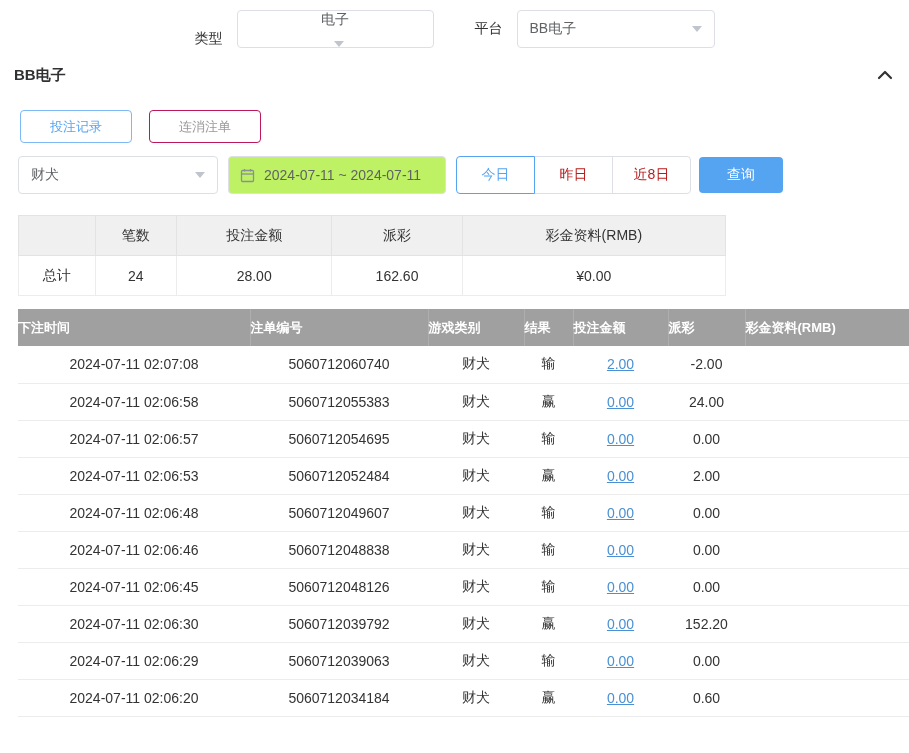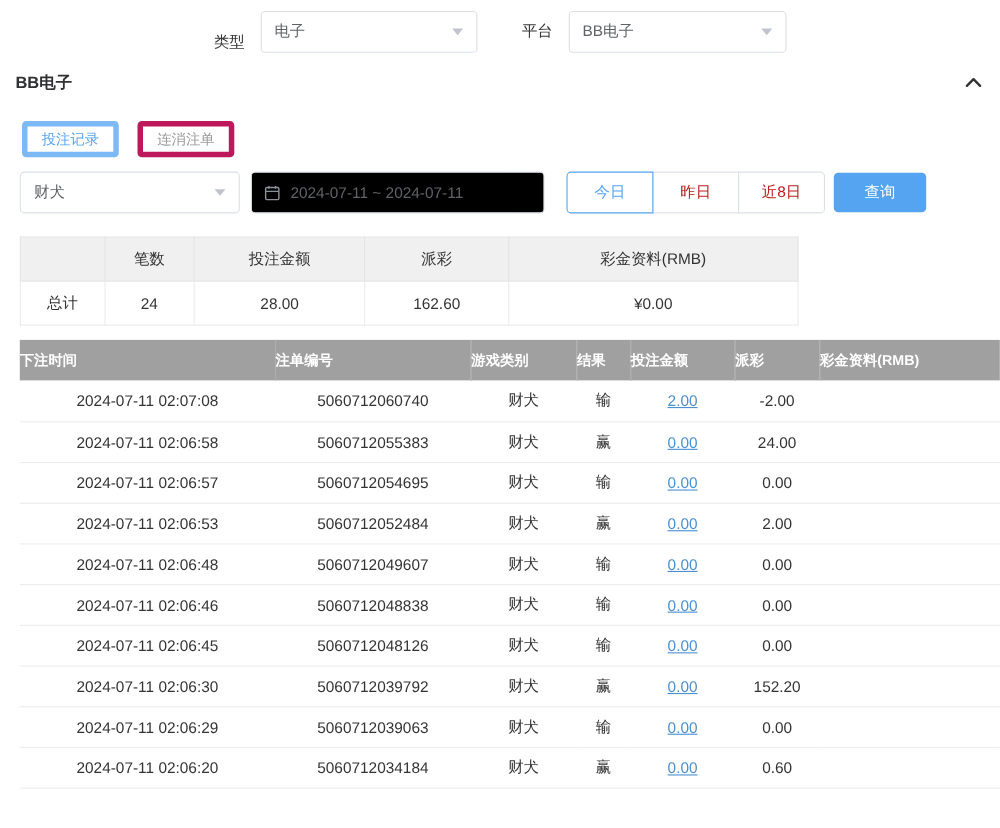--- a/index.html
+++ b/index.html
@@ -18,47 +18,47 @@
     height:38px; border:1px solid #dcdfe6; border-radius:4px; background:#fff;
     display:flex; align-items:center; justify-content:space-between;
     padding:0 12px; font-size:14px; color:#606266; cursor:pointer;
   }
   .select-box .value { white-space:nowrap; }
   .caret-down {
     width:0; height:0; margin-left:8px;
     border-left:5px solid transparent; border-right:5px solid transparent;
     border-top:6px solid #c0c4cc;
   }
-  .type-select { width:197px; }
+  .type-select { width:197px;flex-direction:column; }
   .platform-group { margin-left:41px; display:flex; align-items:center; }
   .platform-select { width:198px; }
 
   
   .section-header { margin-top:12px; height:30px; display:flex; align-items:center; justify-content:space-between; padding:0 14px; }
   .section-title { font-size:15px; font-weight:bold; color:#303133; }
   .collapse-btn { background:none; border:none; cursor:pointer; display:flex; align-items:center; padding:2px; }
 
   
   .tabs { margin:20px 0 0 20px; display:flex; gap:17px; }
   .tab {
-    height:33px; padding:0 13px; border:5px solid #be185d; border-radius:4px;
+    height:33px; padding:0 29px; border:1px solid #be185d; border-radius:4px;
     background:#fff; font-size:13px; color:#999; display:flex; align-items:center; cursor:pointer;
   }
   .tab.active { border-color:#7db9f5; color:#55a4f2; }
 
   
   .filter-row { margin:13px 0 0 18px; display:flex; align-items:center; }
   .game-select { width:200px; }
   .date-picker {
-    width:267px; height:38px; margin-left:10px;
-    border:1px solid #dcdfe6; border-radius:4px; background:#000000;
+    width:218px; height:38px; margin-left:10px;
+    border:1px solid #dcdfe6; border-radius:4px; background:#bef264;
     display:flex; align-items:center; padding:0 11px; cursor:pointer;
   }
   .date-picker .date-text { font-size:14px; color:#606266; margin-left:9px; white-space:nowrap; }
-  .btn-group { margin-left:20px; display:flex; }
+  .btn-group { margin-left:10px; display:flex; }
   .btn-group .qbtn {
     width:79px; height:38px; background:#fff; border:1px solid #dcdfe6;
     font-size:14px; color:#b91c1c; cursor:pointer; margin-left:-1px;
     font-family:inherit;
   }
   .btn-group .qbtn:first-child { margin-left:0; border-radius:4px 0 0 4px; }
   .btn-group .qbtn:last-child { border-radius:0 4px 4px 0; }
   .btn-group .qbtn.active { color:#55a4f2; border-color:#55a4f2; position:relative; z-index:1; }
   .search-btn {
     margin-left:8px; width:84px; height:36px; background:#55a4f2; color:#fff;

